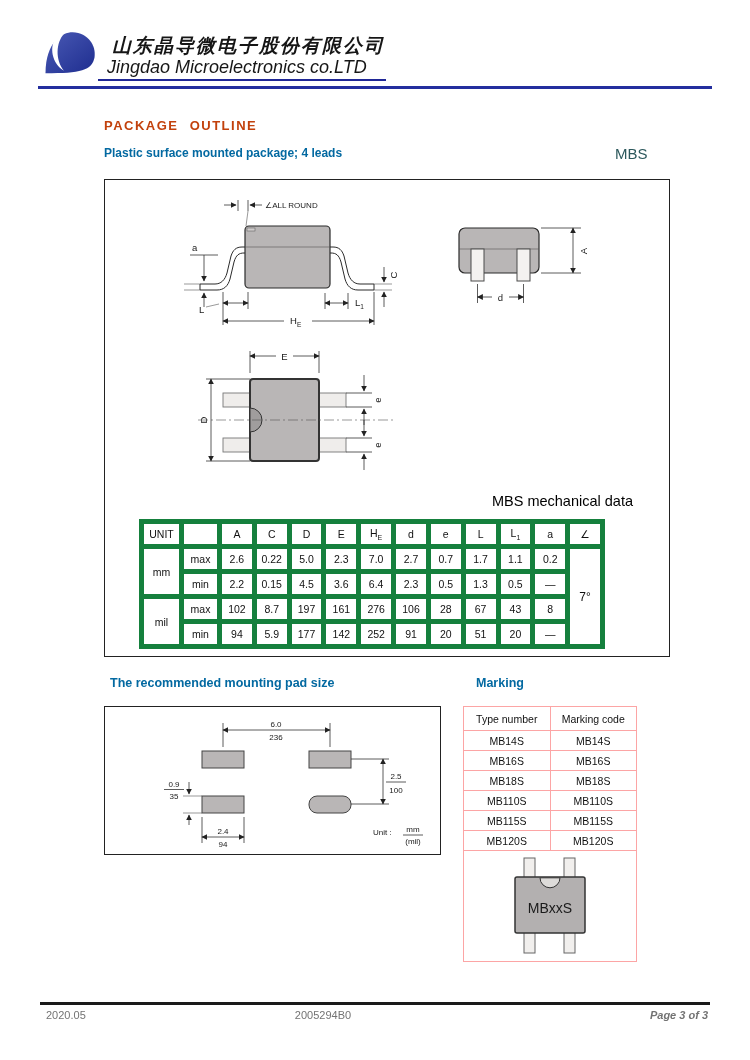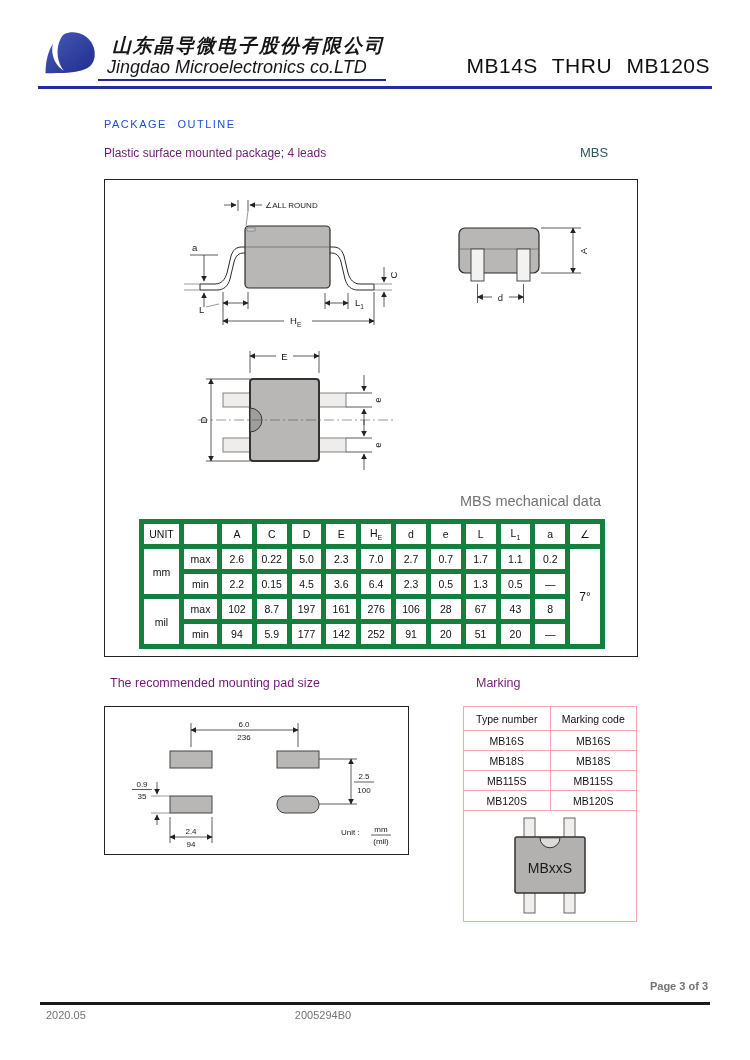--- a/index.html
+++ b/index.html
@@ -5,25 +5,25 @@
   html,body{margin:0;padding:0;background:#888;}
   .page{position:relative;width:750px;height:1060px;background:#ffffff;
         font-family:"Liberation Sans",sans-serif;color:#111;overflow:hidden;}
   .abs{position:absolute;}
   
   .cn{font-size:19px;font-weight:bold;font-style:italic;letter-spacing:2px;color:#161616;}
   .en{font-size:18px;font-style:italic;color:#161616;}
   .partrange{font-size:21px;letter-spacing:.5px;word-spacing:8px;color:#101010;}
   .rule{background:#232e9e;}
   
-  .h1{font-size:11px;font-weight:400;letter-spacing:1.5px;word-spacing:6px;color:#1d4ed8;}
-  .h2{font-size:12px;font-weight:normal;color:#701a75;}
-  .mbs{font-size:13px;color:#2c585c;font-weight:500;}
-  .box{border:1.3px solid #222;background:#fff;}
-  .mechtitle{font-size:14.5px;font-weight:500;color:#737373;text-align:right;}
+  .h1{font-size:13px;font-weight:700;letter-spacing:1.5px;word-spacing:6px;color:#c2410c;}
+  .h2{font-size:12px;font-weight:bold;color:#0369a1;}
+  .mbs{font-size:15px;color:#2c585c;font-weight:500;margin-left:35px;}
+  .box{border:1.3px solid #222;background:#fff;padding-left:32px;}
+  .mechtitle{font-size:14.5px;font-weight:500;color:#000000;text-align:right;}
   
   table{border-collapse:collapse;table-layout:fixed;background:#fff;}
   .mech{width:466px;font-size:10.5px;border:1.5px solid #111;}
   .mech th,.mech td{border:5px solid #15803d;text-align:center;vertical-align:middle;
       height:20px;padding:0;font-weight:normal;color:#111;}
   .mark{width:174px;font-size:10.5px;border:1.5px solid #111;}
   .mark th,.mark td{border:1px solid #fca5a5;text-align:center;vertical-align:middle;padding:0;color:#111;}
   .mark th{height:23px;font-weight:normal;}
   .mark td{height:19px;}
   .mark td.pkg{height:110px;}
@@ -55,21 +55,20 @@
 
 <div class="page">
 
   <svg class="abs" style="left:42px;top:27px" width="56" height="54" viewBox="0 0 64 56">
     <path d="M4,50 C4,14 23,3 35,3 C53,4 62,18 60,32 C57,47 44,50 4,50 Z" fill="url(#lg)"></path>
     <path d="M25,5 C16,15 15,34 25,47 C12,40 7,19 17,8 Z" fill="#ffffff"></path>
   </svg>
   <div class="abs en" style="left:107px;top:57px">Jingdao Microelectronics co.LTD</div>
   <div class="abs cn" style="left:112px;top:33px">山东晶导微电子股份有限公司</div>
   <div class="abs" style="left:98px;top:79px;width:288px;height:2px;background:#1f2796"></div>
-  <div class="abs partrange" style="top:54px;right:40px">MB14S THRU MB120S</div>
   <div class="abs rule" style="left:38px;top:86px;width:674px;height:3px"></div>
 
   <div class="abs h1" style="left:104px;top:118px">PACKAGE OUTLINE</div>
   <div class="abs h2" style="left:104px;top:146px">Plastic surface mounted package; 4 leads</div>
   <div class="abs mbs" style="left:580px;top:145px">MBS</div>
 
   <div class="abs box" style="left:104px;top:179px;width:532px;height:476px">
 
     <svg class="abs" style="left:73px;top:17px" width="222" height="136" viewBox="0 0 222 136">
 
@@ -292,26 +291,34 @@
   </div>
 
   <div class="abs h2" style="left:476px;top:676px;font-size:12.5px">Marking</div>
   <table class="mark abs" style="left:463px;top:706px">
     <tbody>
         <tr>
       <th>Type number</th>
       <th>Marking code</th>
     </tr>
     <tr>
+          <td>MB14S</td>
+          <td>MB14S</td>
+        </tr>
+    <tr>
           <td>MB16S</td>
           <td>MB16S</td>
         </tr>
     <tr>
           <td>MB18S</td>
           <td>MB18S</td>
+        </tr>
+    <tr>
+          <td>MB110S</td>
+          <td>MB110S</td>
         </tr>
     <tr>
           <td>MB115S</td>
           <td>MB115S</td>
         </tr>
     <tr>
           <td>MB120S</td>
           <td>MB120S</td>
         </tr>
     <tr>
@@ -326,15 +333,15 @@
           <text x="85" y="62" text-anchor="middle" font-size="14" fill="#8d8a8a">MBxxS</text>
         </svg>
       </td>
     </tr>
   </tbody>
     </table>
 
   <div class="abs" style="left:40px;top:1002px;width:670px;height:2.5px;background:#1a1a1a"></div>
   <div class="abs footer-t" style="left:46px;top:1009px">2020.05</div>
   <div class="abs footer-t" style="left:0;top:1009px;width:646px;text-align:center">2005294B0</div>
-  <div class="abs footer-t" style="right:42px;top:980px;font-weight:600">Page 3 of 3</div>
+  <div class="abs footer-t" style="right:42px;top:1009px;font-style:italic;font-weight:600">Page 3 of 3</div>
 
 </div>
 
 </body></html>

